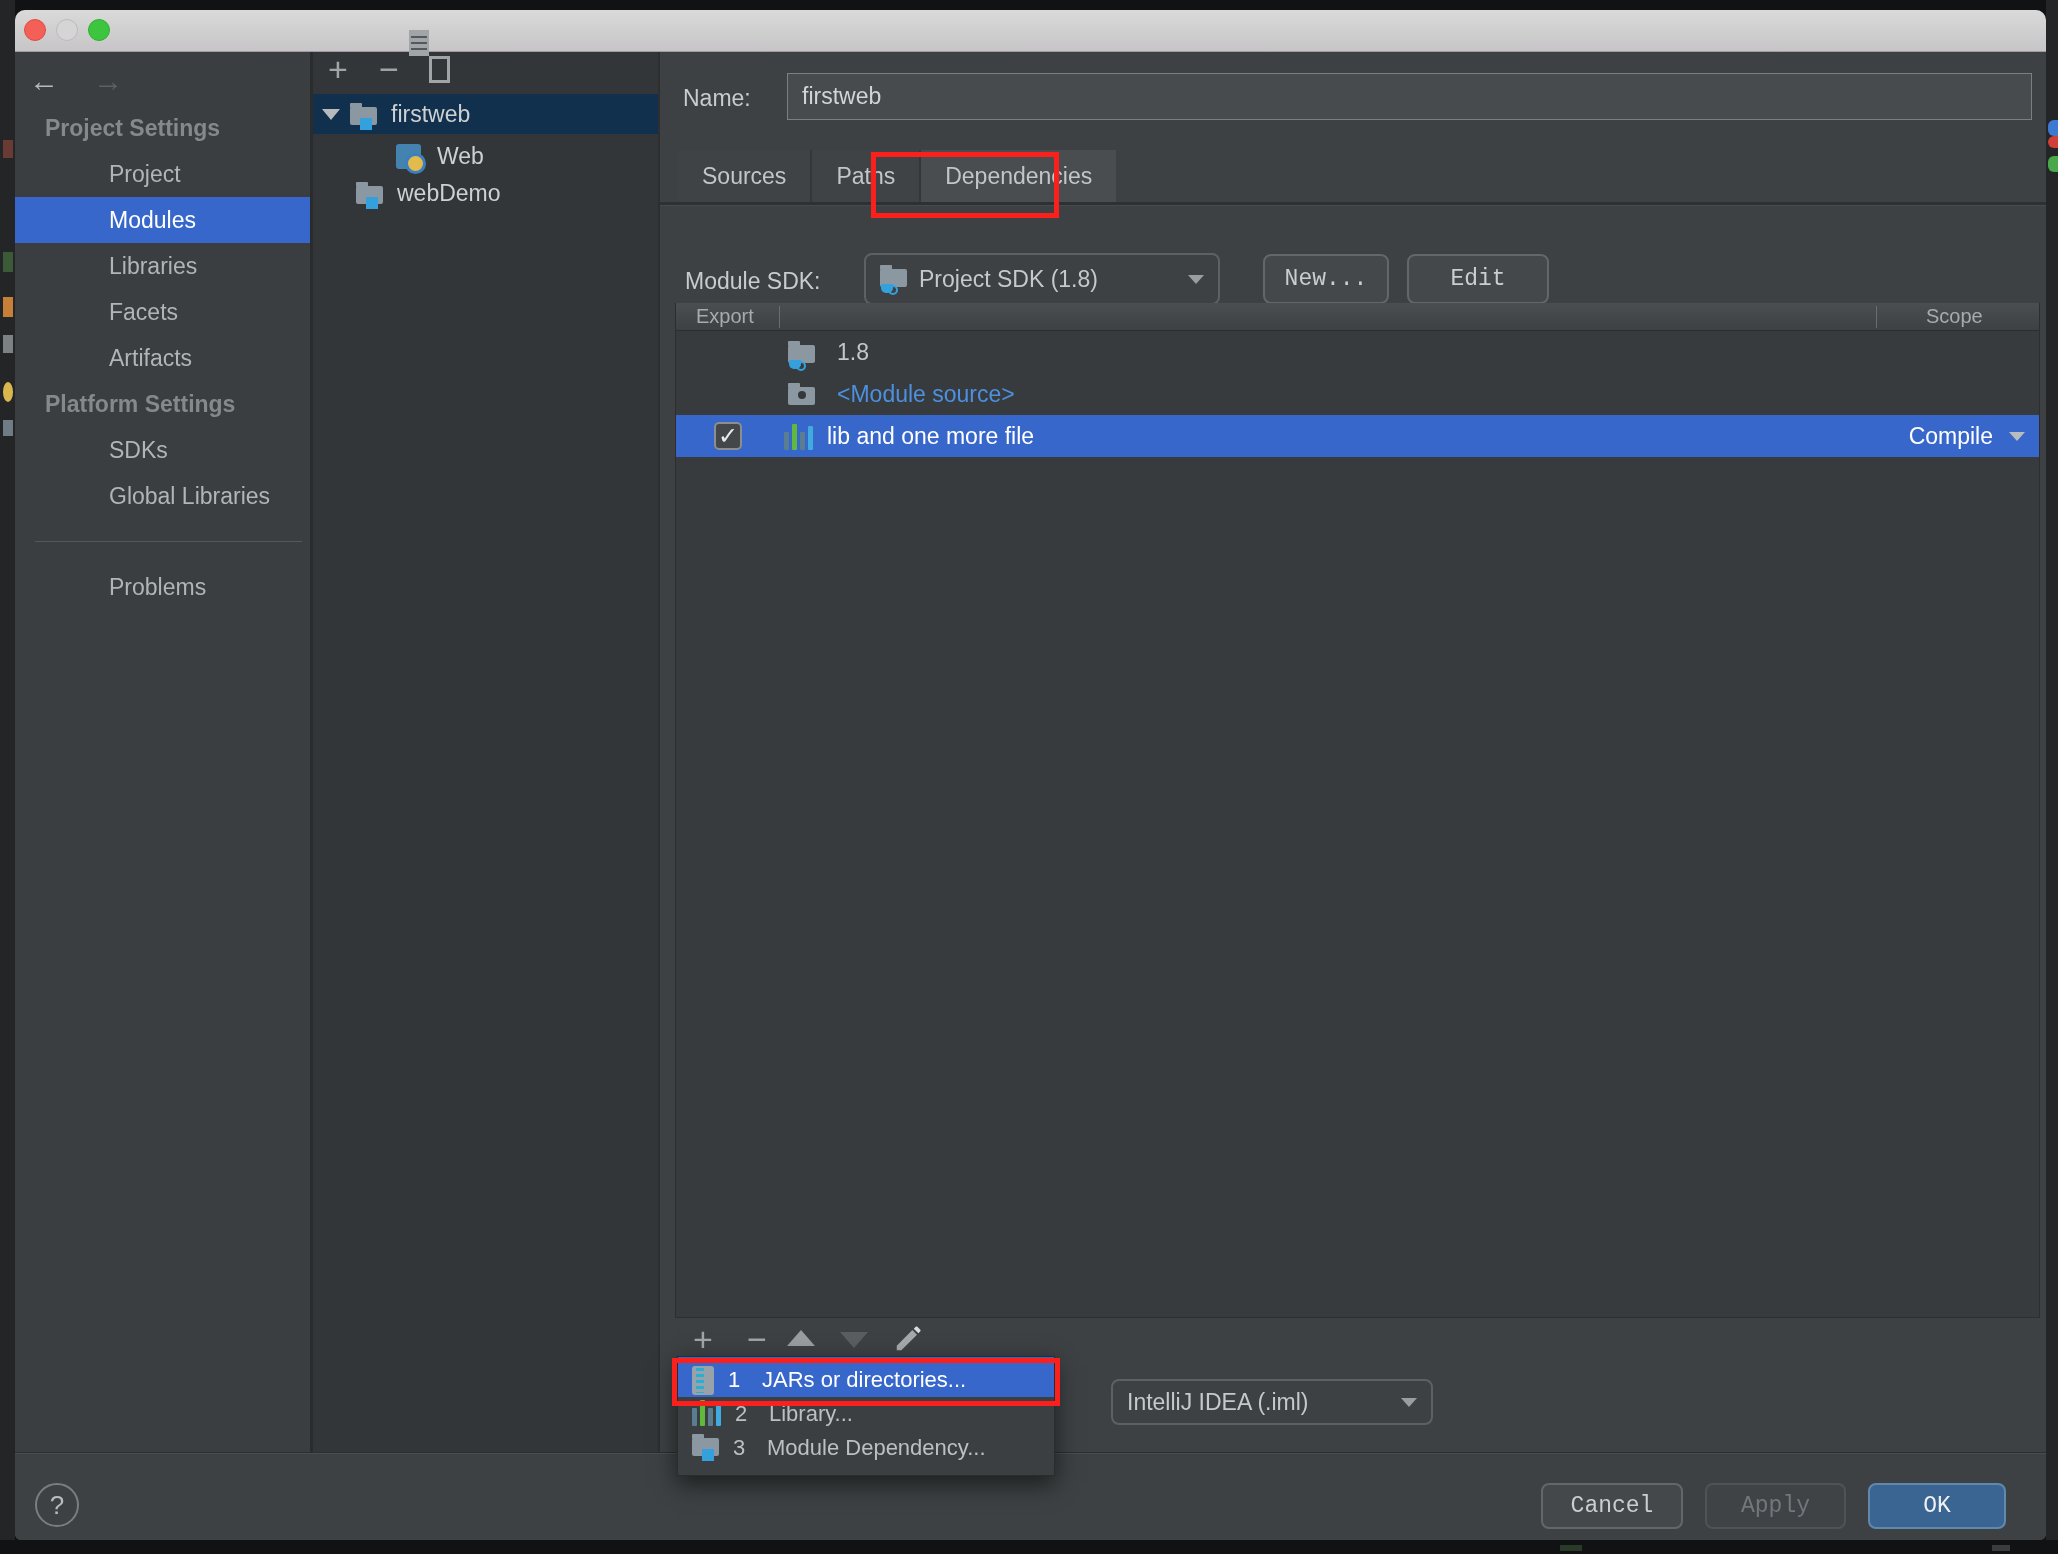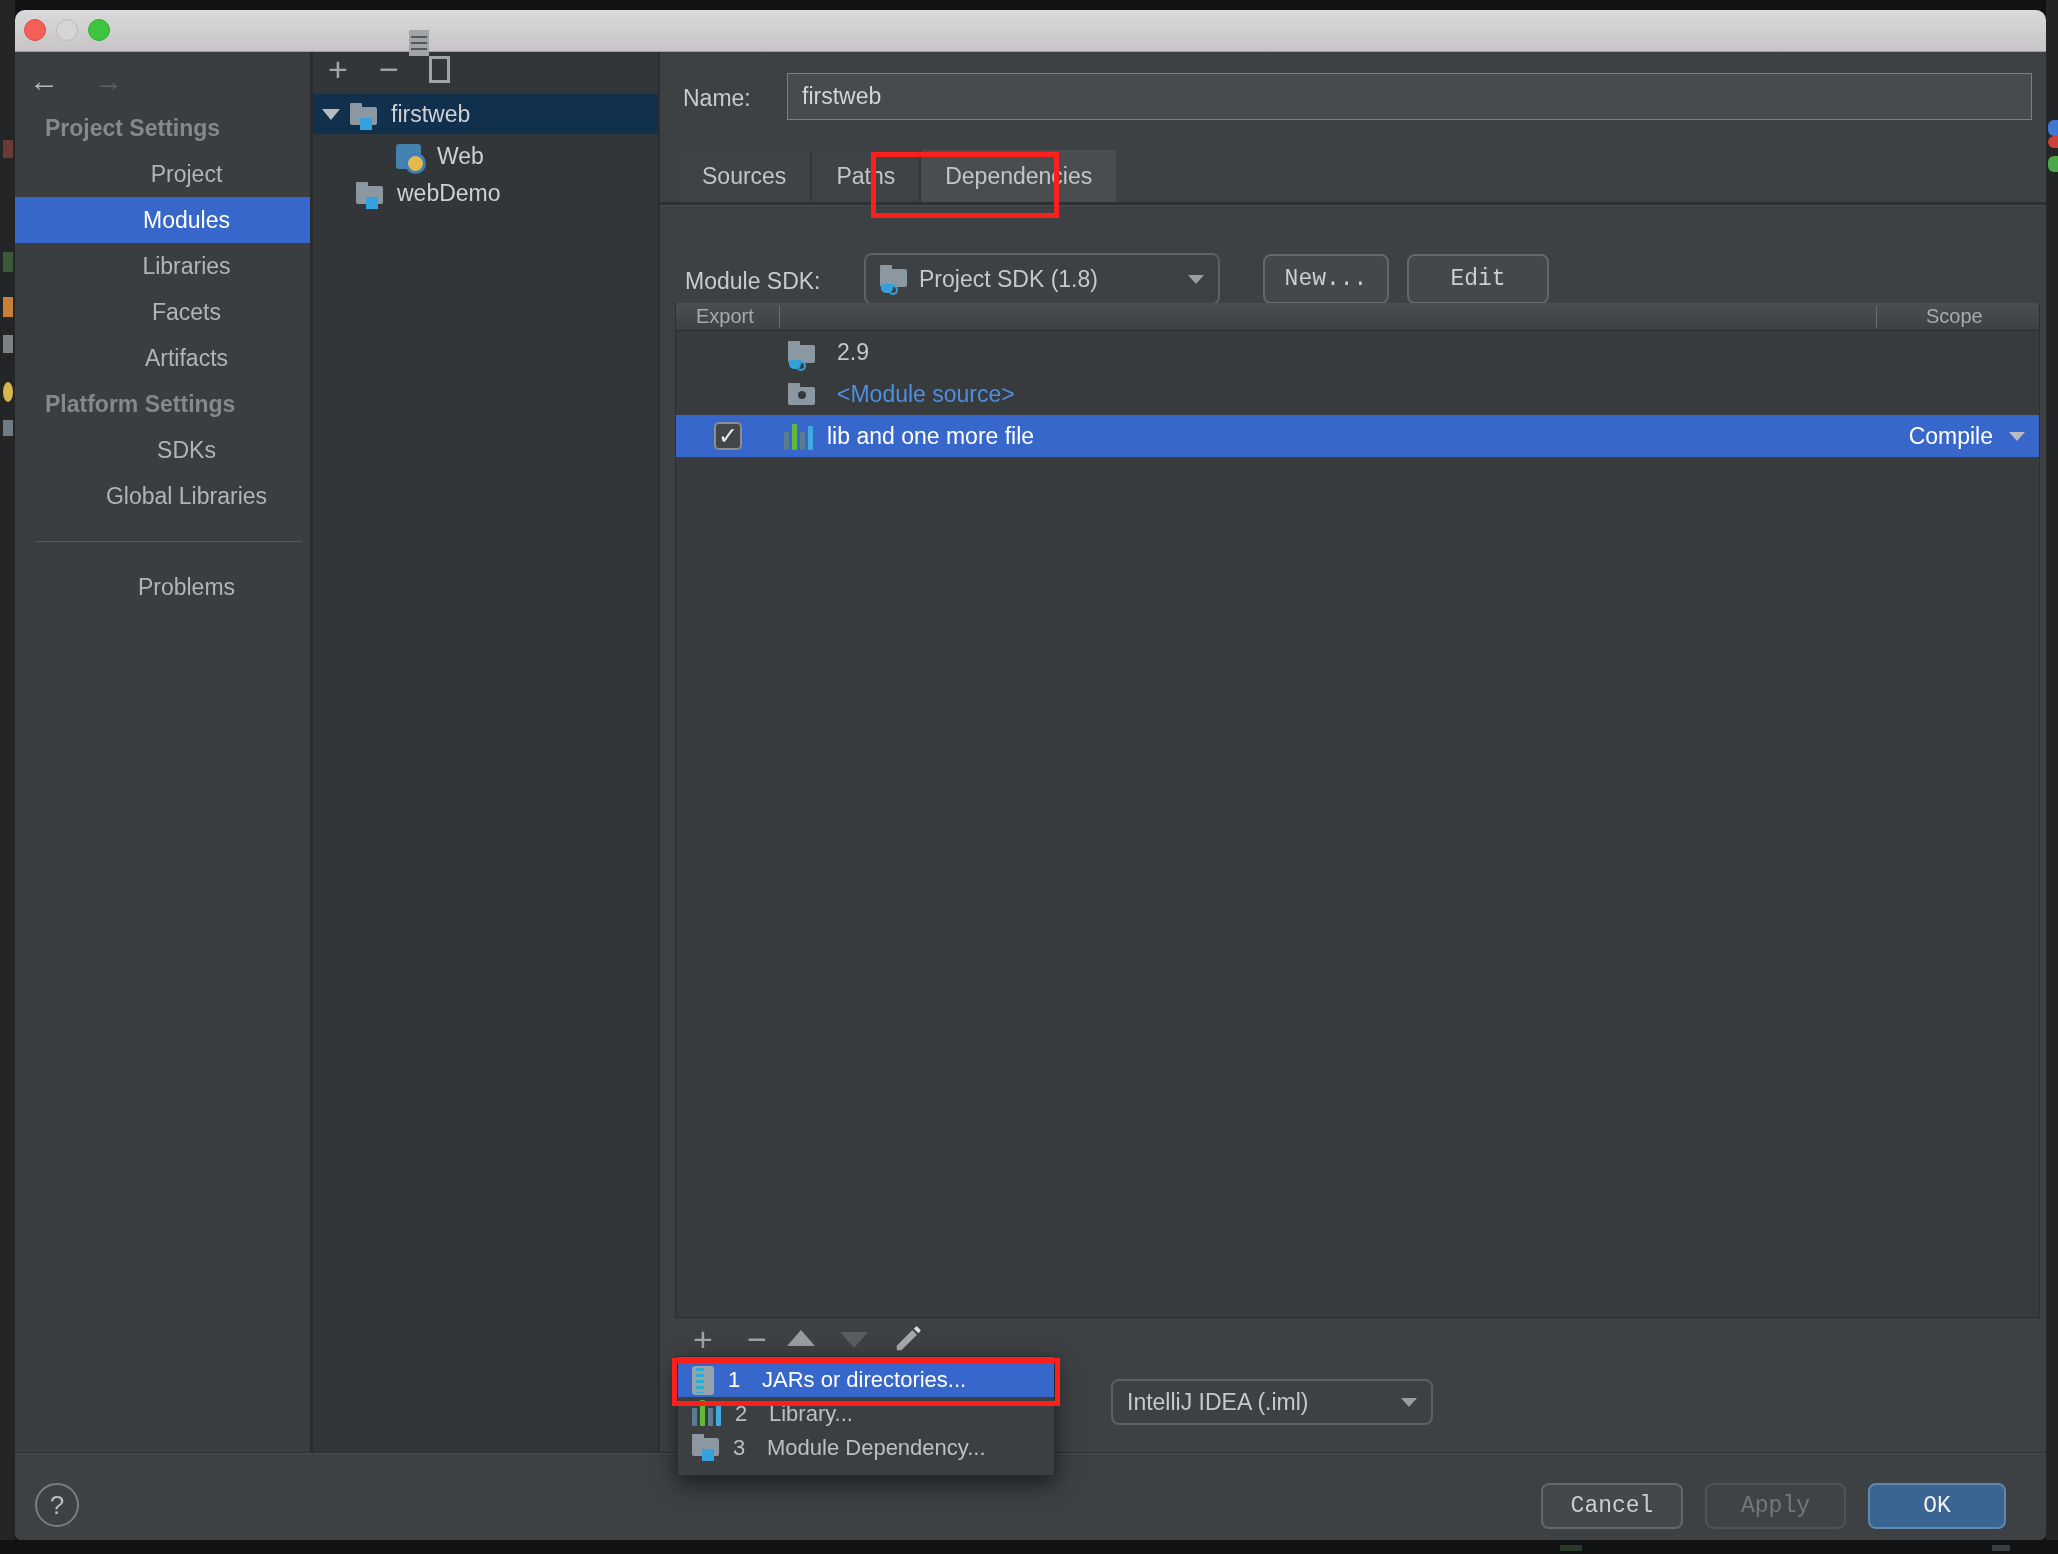--- a/index.html
+++ b/index.html
@@ -22,21 +22,21 @@
   .light { position:absolute; top:9px; width:22px; height:22px; border-radius:50%; }
   .light.red   { left:9px;  background:#f45f58; border:1px solid #dd4b44; }
   .light.gray  { left:41px; background:#d6d5d6; border:1px solid #bcbabc; }
   .light.green { left:73px; background:#3ec53f; border:1px solid #2faf32; }
 
   
   #sidebar { position:absolute; left:0; top:42px; width:295px; height:1400px; background:#3a3e40; }
   #nav-arrows { position:absolute; left:14px; top:12px; font-size:30px; color:#b6b9bb; }
   #nav-arrows .fwd { color:#5d6164; margin-left:26px; }
   #side-list { position:absolute; left:0; top:53px; width:295px; }
-  .side-row { height:46px; line-height:46px; font-size:23px; color:#b2b5b7; padding-left:48px;text-align:center; }
+  .side-row { height:46px; line-height:46px; font-size:23px; color:#b2b5b7; padding-left:94px; }
   .side-head { height:46px; line-height:46px; font-size:23px; font-weight:bold; color:#85898b;
                padding-left:30px; }
   .side-row.sel { background:#3767cb; color:#ffffff; }
   .side-div { height:1px; background:#55585a; margin:22px 8px 22px 20px; }
 
   
   #tree { position:absolute; left:295px; top:42px; width:350px; height:1400px;
           background:#323638; border-left:3px solid #292b2d; border-right:2px solid #2c2e30; }
   #tree-toolbar { position:absolute; left:0; top:0; width:100%; height:40px; color:#a2a5a7; }
   #tree-toolbar .tb { position:absolute; font-size:34px; line-height:34px; top:0px; }
@@ -254,21 +254,21 @@
       <span class="hdiv" style="left:103px;"></span>
       <span class="hdiv" style="left:1200px;"></span>
       <span class="hx" style="left:1250px;">Scope</span>
     </div>
     <div class="dep-row" style="padding-left:112px;">
       <span class="i-folder" style="margin-right:22px;">
         <span class="ftab"></span>
           <span class="fbody"></span>
           <span class="badge-cup"></span>
       </span>
-      <span>2.9</span>
+      <span>1.8</span>
     </div>
     <div class="dep-row" style="padding-left:112px;">
       <span class="i-folder" style="margin-right:22px;">
         <span class="ftab"></span>
           <span class="fbody"></span>
           <span class="badge-dot"></span>
       </span>
       <span class="link">&lt;Module source&gt;</span>
     </div>
     <div class="dep-row sel" style="padding-left:108px;">

